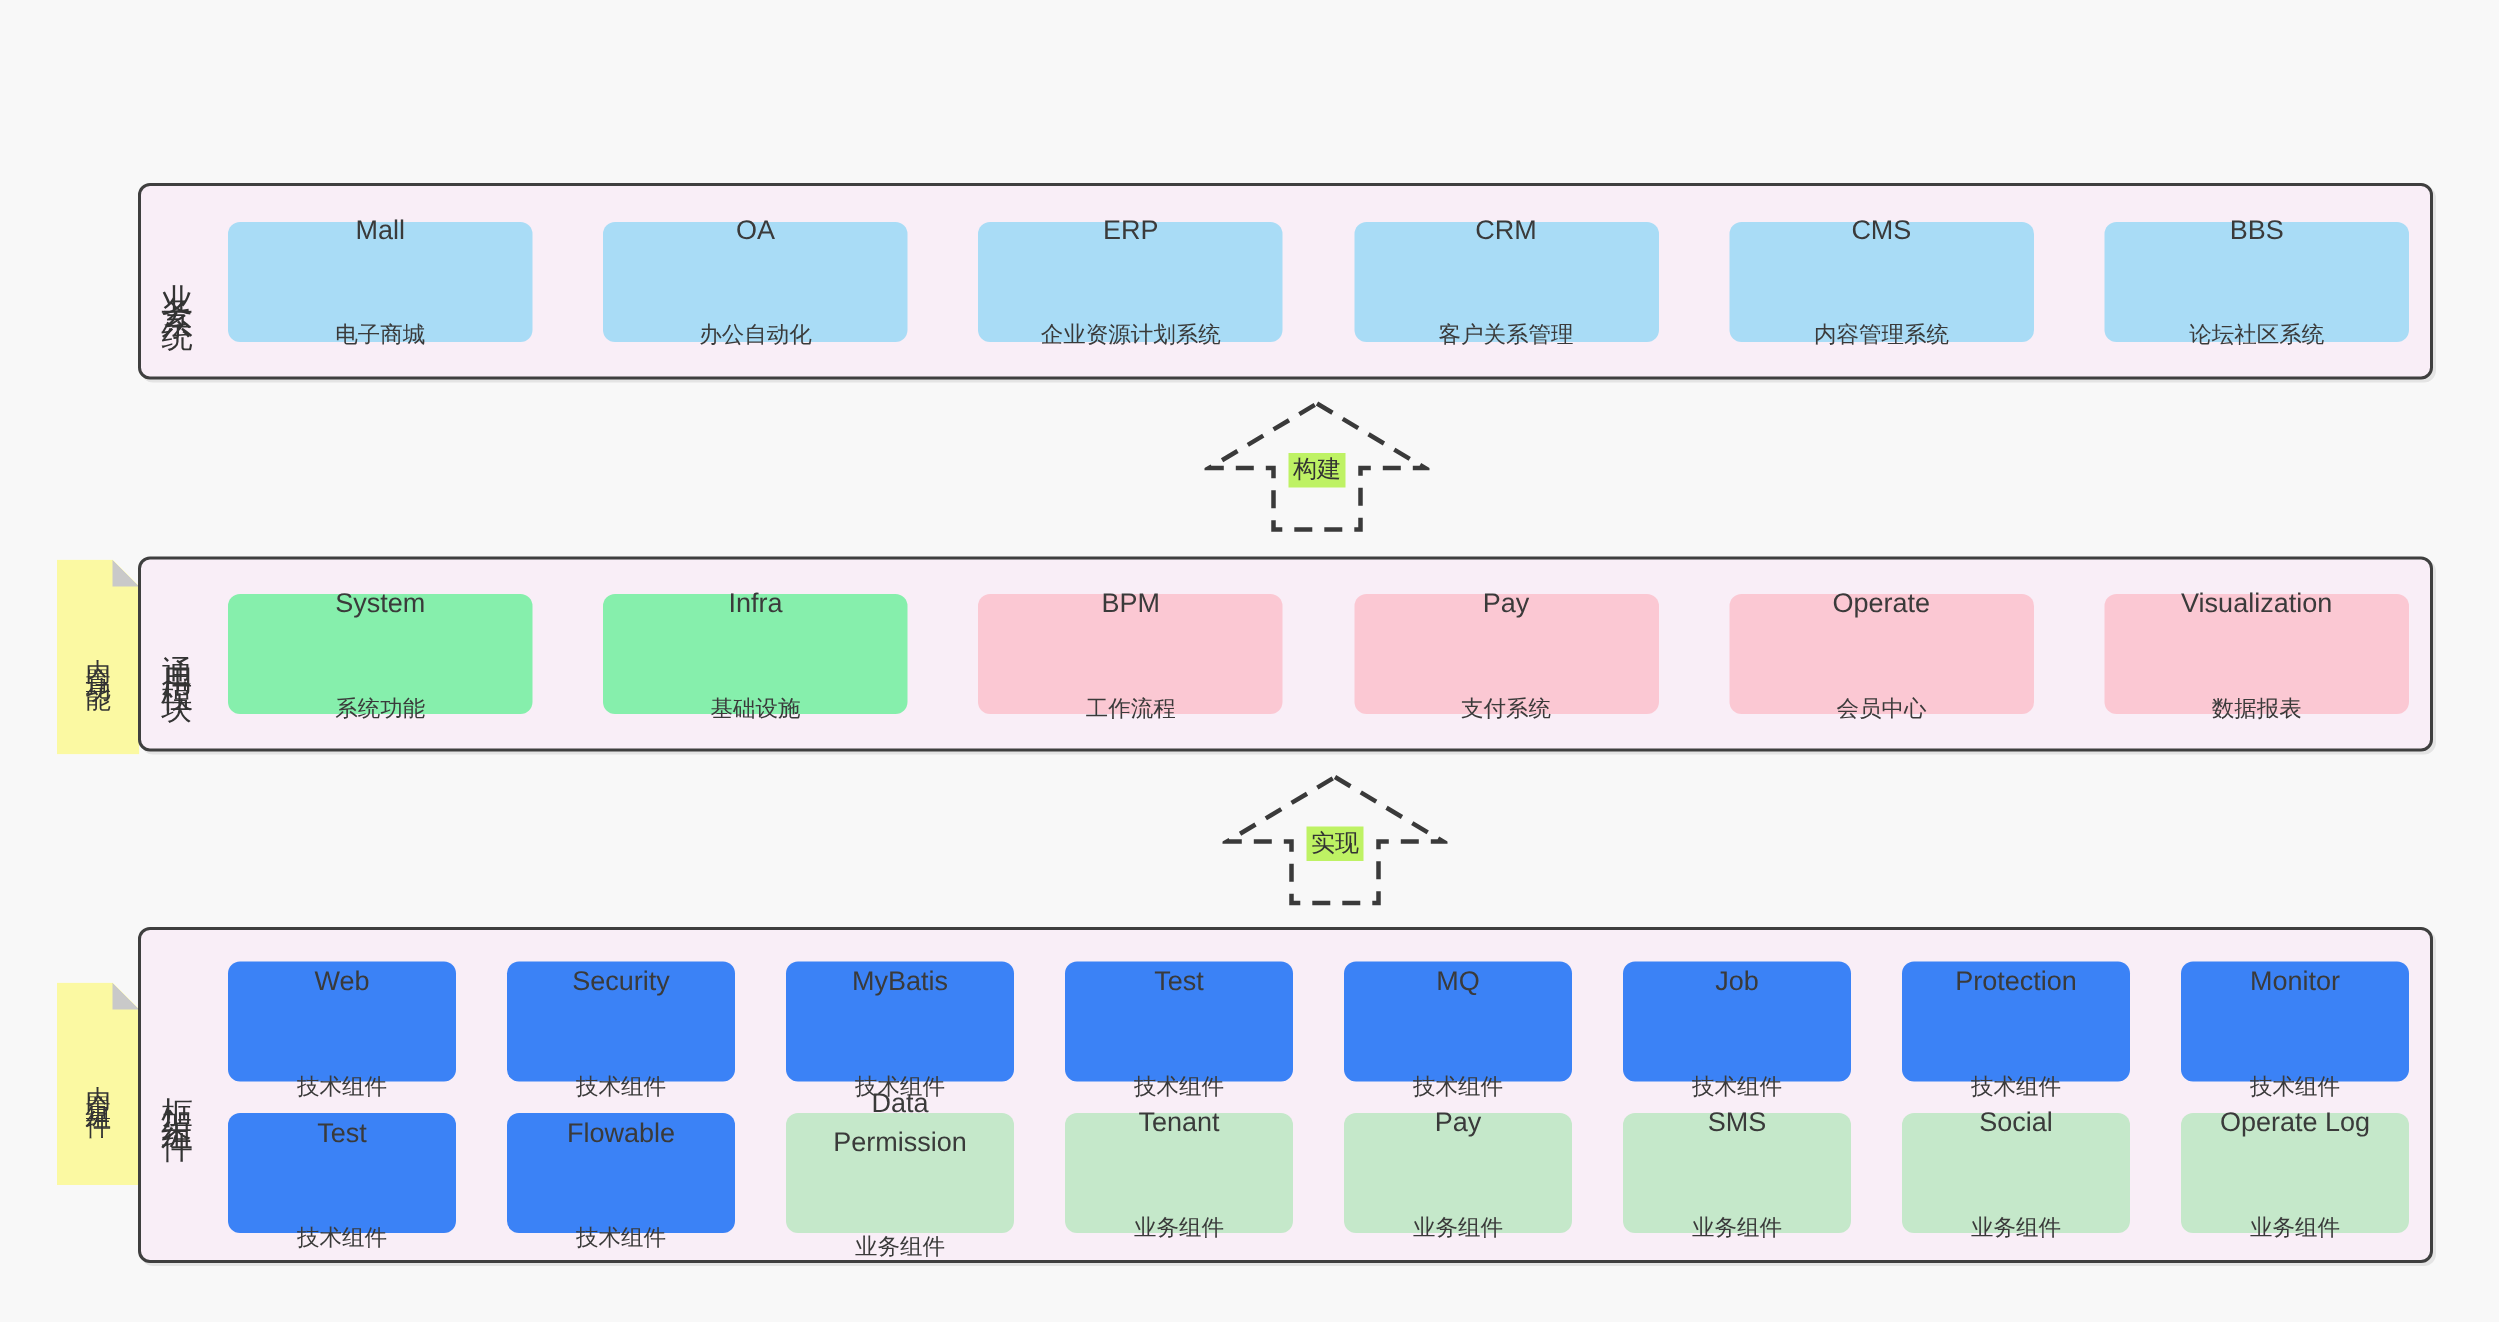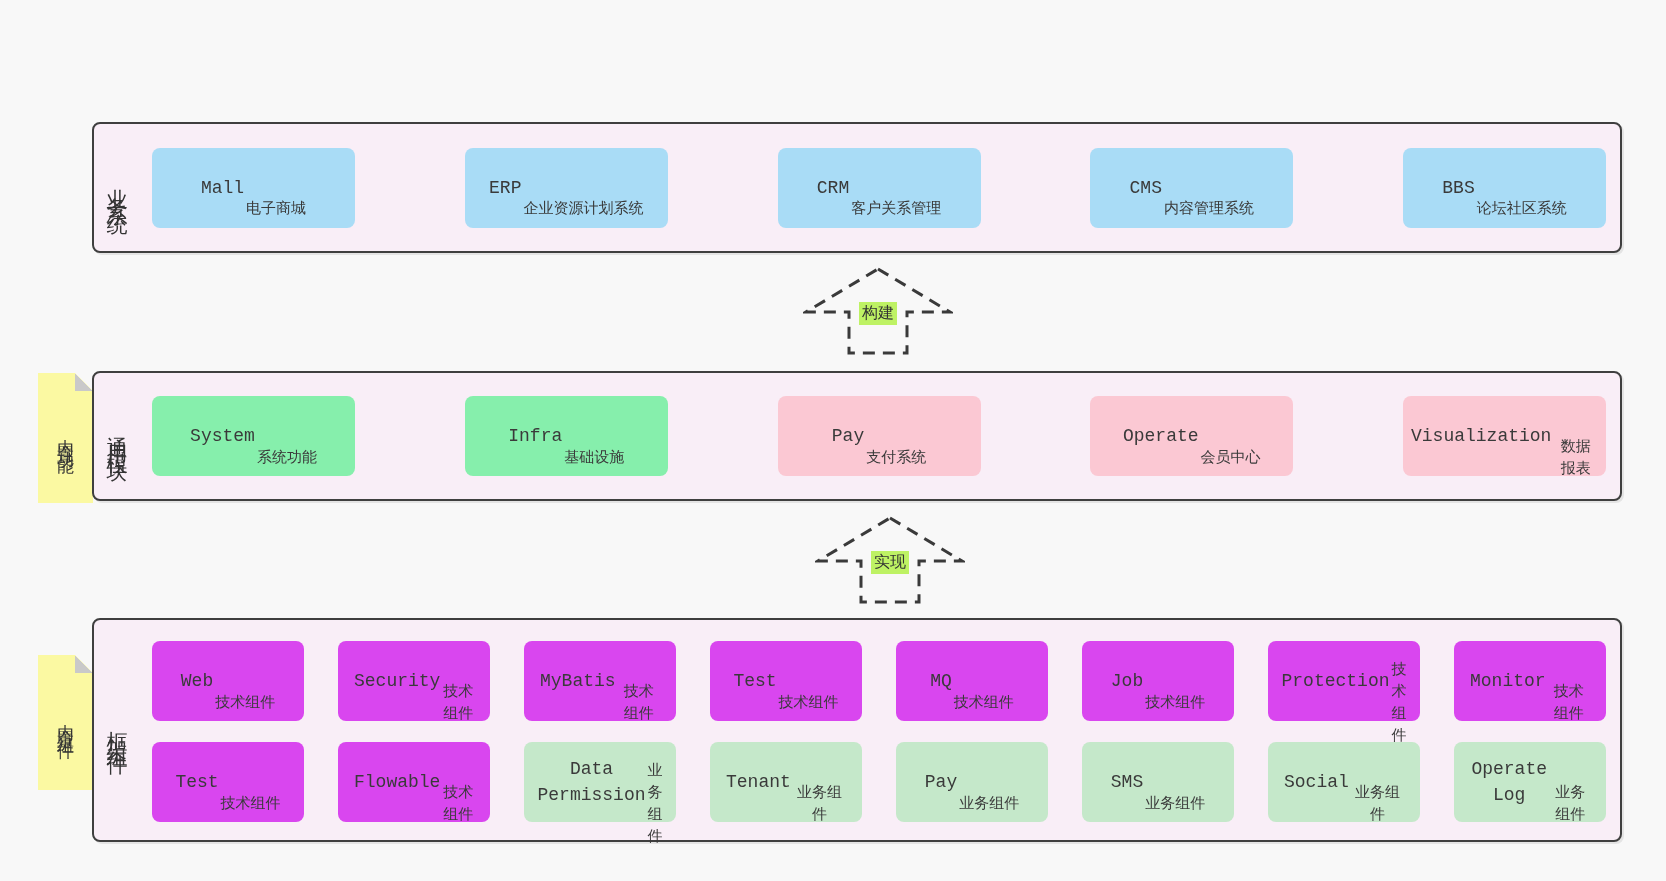--- a/index.html
+++ b/index.html
@@ -33,31 +33,31 @@
     display:flex; align-items:center; justify-content:space-between;
   }
   .band3 .band-content {
     top:21px; bottom:18px; flex-direction:column;
   }
   .node-row { display:flex; width:100%; justify-content:space-between; }
 
   
   .node {
     border-radius:8px; box-sizing:border-box;
-    display:flex; flex-direction:row; align-items:center; justify-content:center;
-    text-align:center; gap:2px;font-family:Liberation Mono, monospace;
+    display:flex; flex-direction:column; align-items:center; justify-content:center;
+    text-align:center; gap:2px;
   }
   .band1 .node, .band2 .node { width:203px; height:80px; padding:0 8px; }
   .band3 .node { width:152px; height:80px; padding:0 16px; }
   .node-name { font-size:18px; line-height:26px; }
   .node-desc { font-size:15px; line-height:22px;margin-top:45px; }
   .blue        { background:#a9dcf6; }
   .red         { background:#86efac; }
   .pink        { background:#fbc8d3; }
-  .green       { background:#d946ef; }
+  .green       { background:#3b82f6;justify-content:space-between; }
   .light-green { background:#c5e8ca; }
 
   
   .sticky {
     position:absolute; left:38px; width:55px; background:#fbf9a2; z-index:1;
     clip-path:polygon(0 0, calc(100% - 18px) 0, 100% 18px, 100% 100%, 0 100%);
   }
   .sticky1 { top:373px; height:130px; }
   .sticky2 { top:655px; height:135px; }
   .sticky-fold {
@@ -108,20 +108,24 @@
   </div>
 
   <section class="band band1">
     <div class="band-label">业务系统</div>
     <div class="band-content">
       <div class="node blue">
         <div class="node-name">Mall</div>
         <div class="node-desc">电子商城</div>
       </div>
       <div class="node blue">
+        <div class="node-name">OA</div>
+        <div class="node-desc">办公自动化</div>
+      </div>
+      <div class="node blue">
         <div class="node-name">ERP</div>
         <div class="node-desc">企业资源计划系统</div>
       </div>
       <div class="node blue">
         <div class="node-name">CRM</div>
         <div class="node-desc">客户关系管理</div>
       </div>
       <div class="node blue">
         <div class="node-name">CMS</div>
         <div class="node-desc">内容管理系统</div>
@@ -138,20 +142,24 @@
     <div class="band-content">
       <div class="node red">
         <div class="node-name">System</div>
         <div class="node-desc">系统功能</div>
       </div>
       <div class="node red">
         <div class="node-name">Infra</div>
         <div class="node-desc">基础设施</div>
       </div>
       <div class="node pink">
+        <div class="node-name">BPM</div>
+        <div class="node-desc">工作流程</div>
+      </div>
+      <div class="node pink">
         <div class="node-name">Pay</div>
         <div class="node-desc">支付系统</div>
       </div>
       <div class="node pink">
         <div class="node-name">Operate</div>
         <div class="node-desc">会员中心</div>
       </div>
       <div class="node pink">
         <div class="node-name">Visualization</div>
         <div class="node-desc">数据报表</div>

